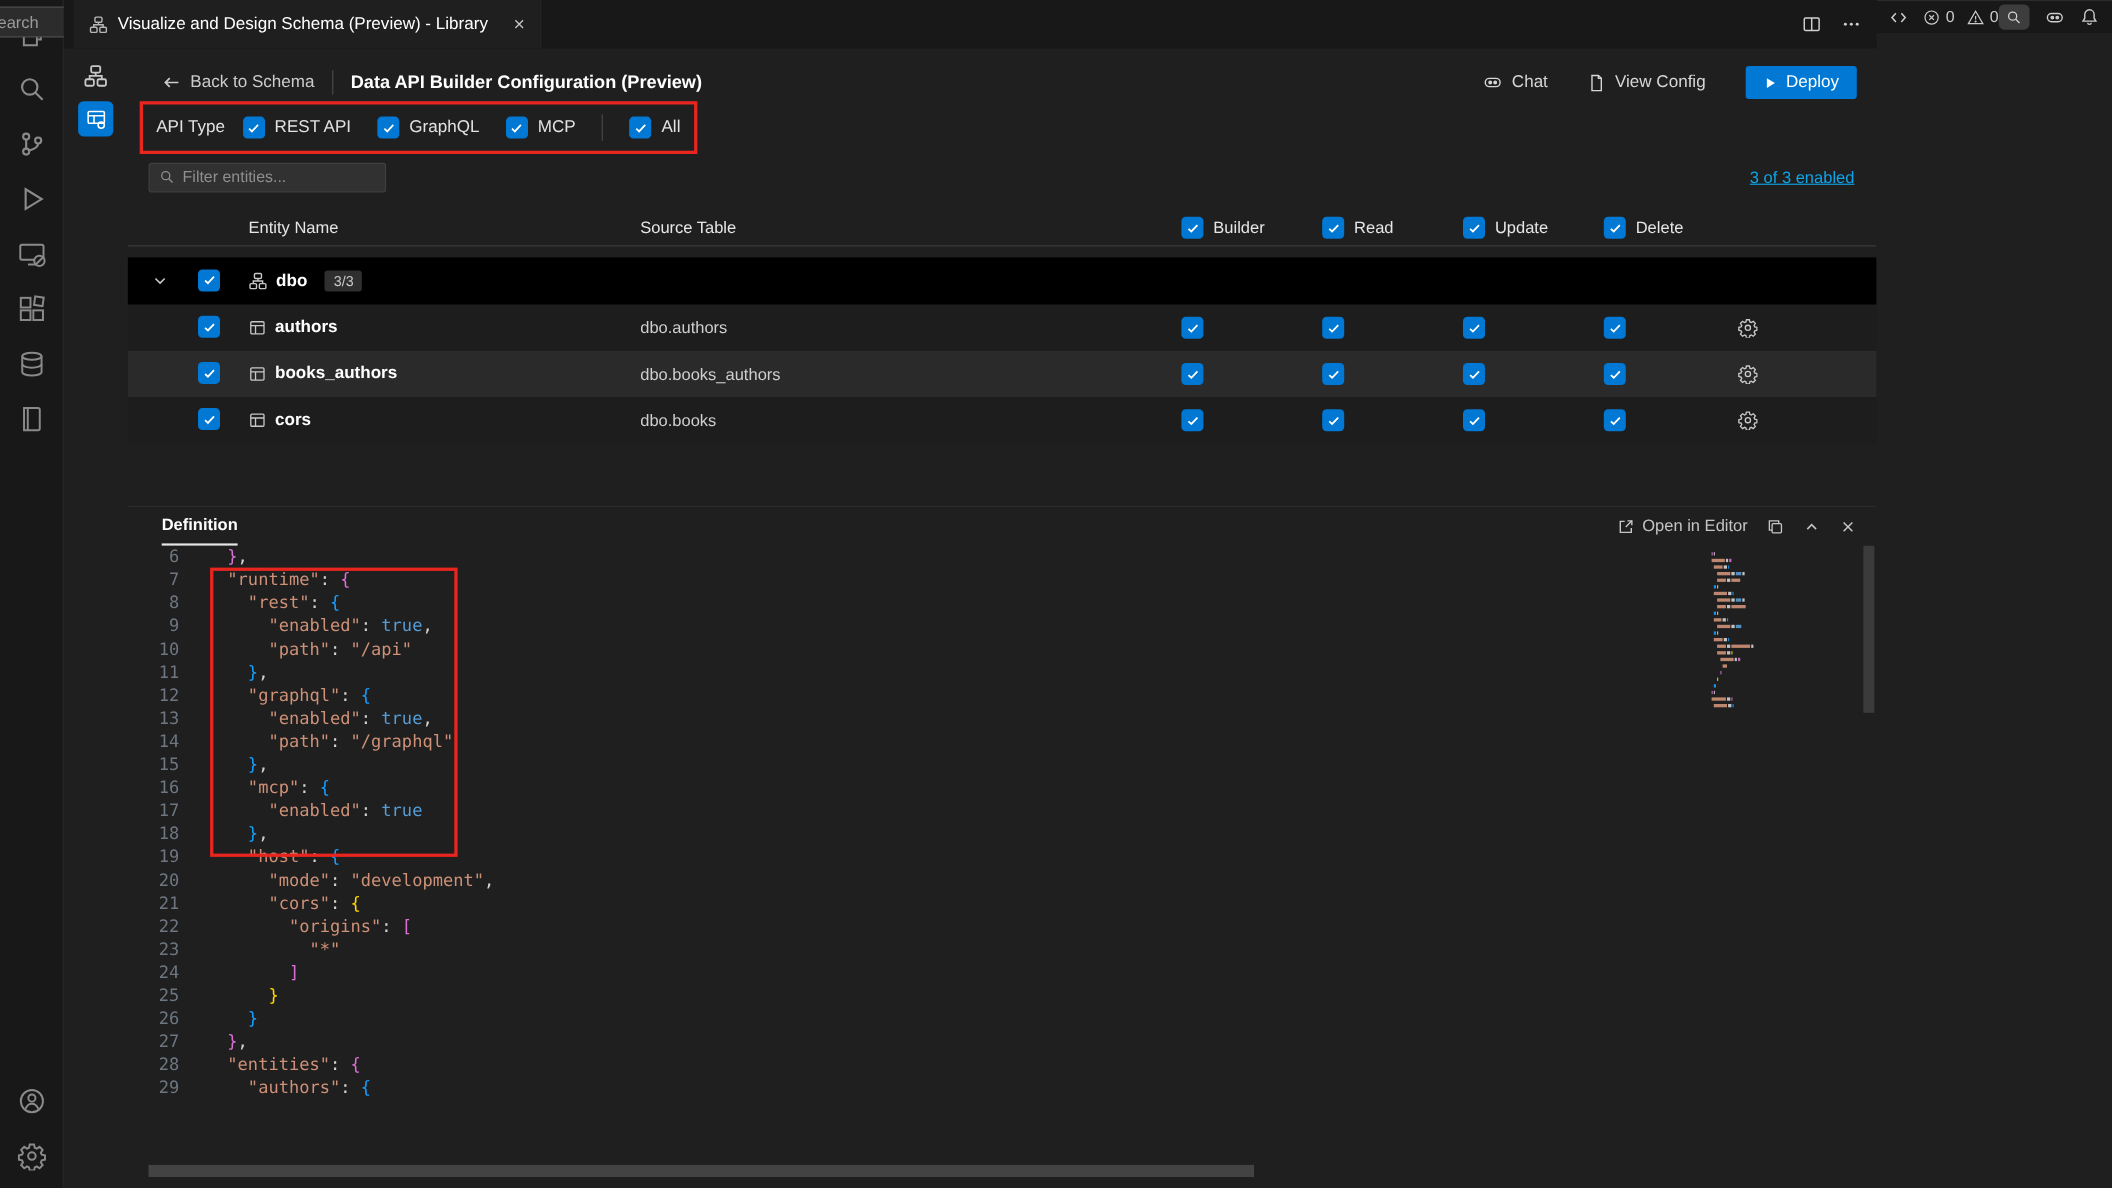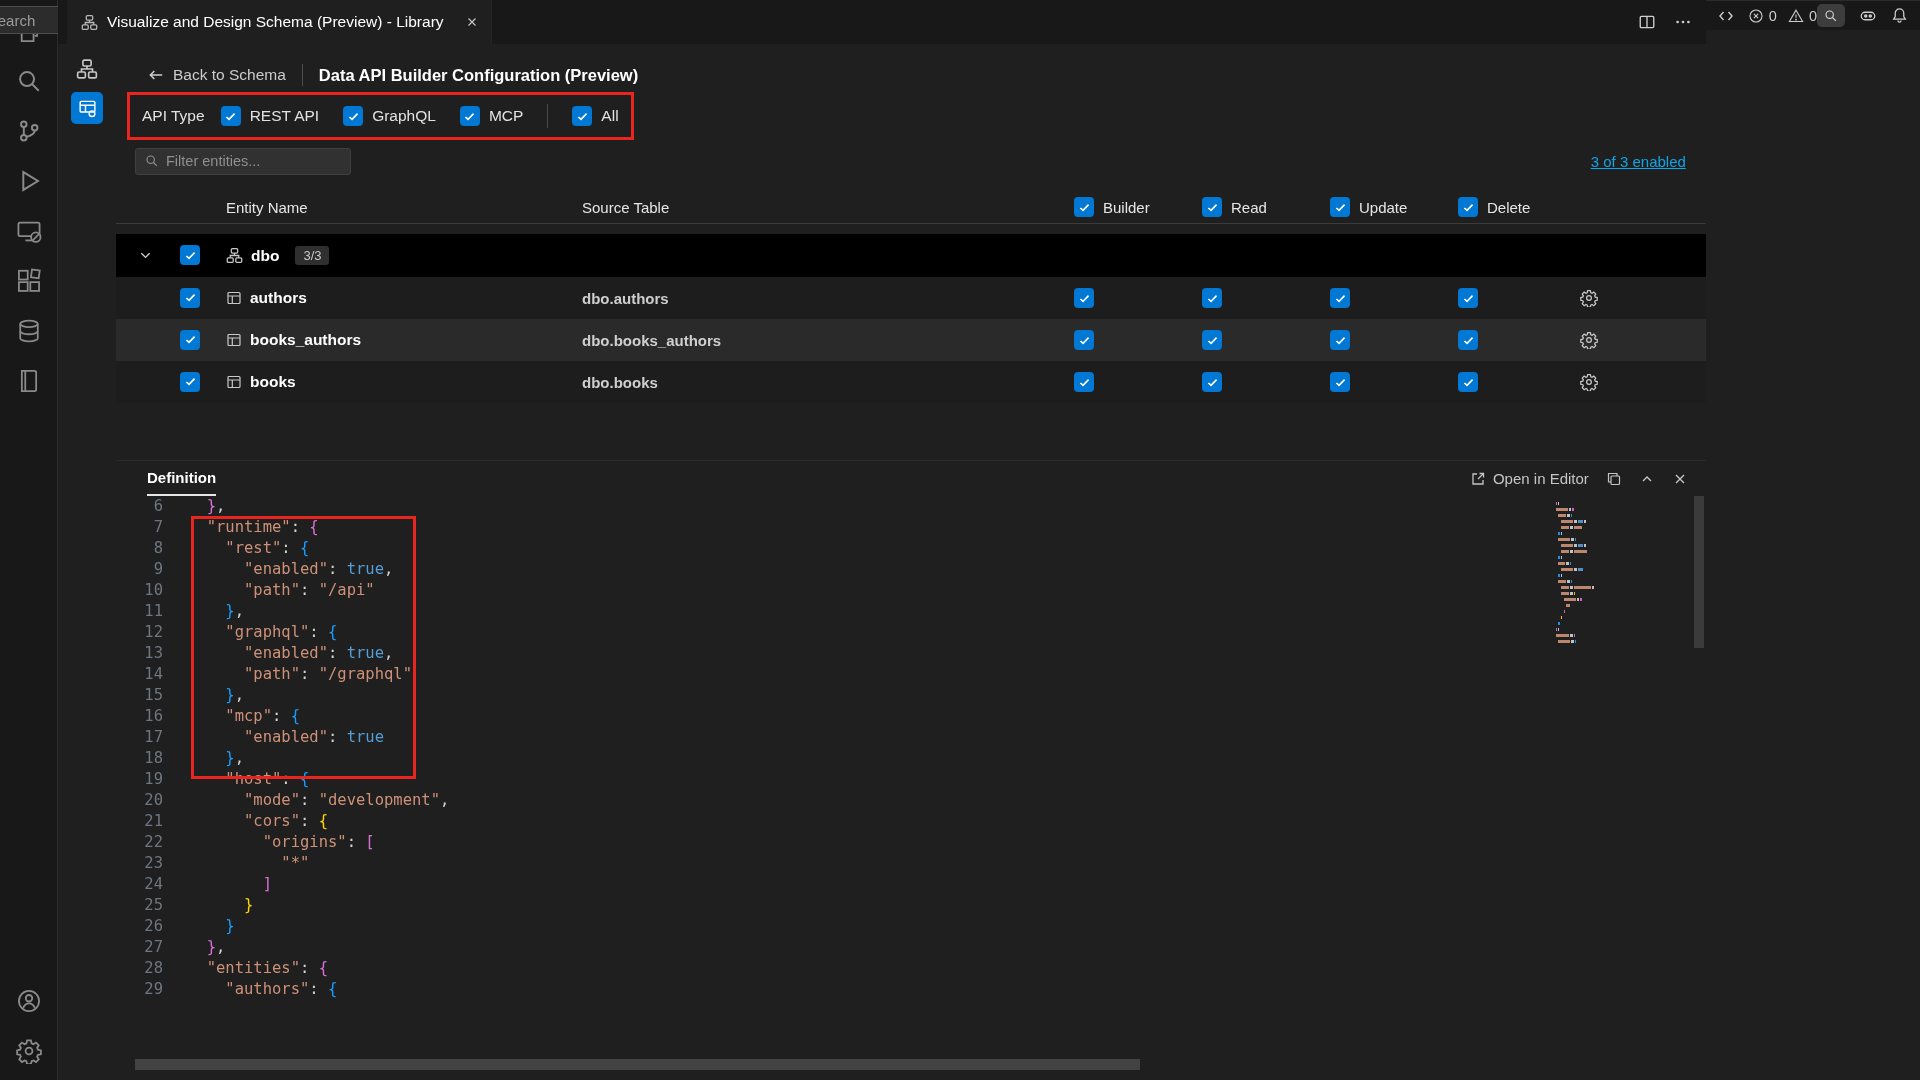--- a/index.html
+++ b/index.html
@@ -82,21 +82,21 @@
   .permcell { display:flex; align-items:center; gap:9px; padding-left:18px; }
   .cellname { display:flex; align-items:center; gap:8px; color:#ffffff; font-weight:700; font-size:15.5px; }
   .cellname .eicon { color:#c8c8c8; display:flex; }
   .grow { height:43px; margin-top:10px; background:#000000; }
   .grow .chev { padding-left:22px; color:#cccccc; display:flex; }
   .badge { background:#2f2f2f; border-radius:3px; padding:2px 8px; font-size:13px; color:#c8c8c8;
     font-weight:400; margin-left:8px; }
   .erow { height:42px; }
   .erow.alt0 { background:#1d1d1d; }
   .erow.alt1 { background:#2a2a2a; }
-  .erow .src { color:#cfcfcf; font-size:15px; font-weight:700; }
+  .erow .src { color:#cfcfcf; font-size:15px; font-weight:400; }
   .gearcell { padding-left:12px; color:#c8c8c8; display:flex; }
   .cb { width:20px; height:20px; border-radius:4px; background:var(--accent,#0078d4);
     display:inline-flex; align-items:center; justify-content:center; flex:none; }
 
   
   .defpanel { position:absolute; top:416px; left:0; right:0; bottom:0; border-top:1px solid #2b2b2b; }
   .def-head { height:35px; display:flex; align-items:center; padding:0 18px 0 31px; }
   .def-title { color:#ffffff; font-size:15px; font-weight:700; height:35px;
     display:flex; align-items:center; border-bottom:2px solid #e6e6e6; }
   .def-actions { margin-left:auto; display:flex; align-items:center; gap:17px; color:#c5c5c5; font-size:15px; }
@@ -339,20 +339,43 @@
           <div class="wv-header">
             <span class="back-btn">
               <svg width="18" height="18" viewBox="0 0 16 16" stroke="currentColor" fill="none" stroke-width="1.4">
                   <path d="M13.5 8H3M6.5 4.5 3 8l3.5 3.5"></path>
                 </svg>
               <span>Back to Schema</span>
             </span>
             <span class="hdr-div"></span>
             <span class="page-title">Data API Builder Configuration (Preview)</span>
 
+            <span class="hdr-right">
+              <span class="hdr-act">
+                <svg width="18" height="18" viewBox="0 0 24 24" stroke="currentColor" fill="none" stroke-width="1.7">
+                    <rect x="3" y="7" width="18" height="10" rx="5"></rect>
+                    <circle cx="9" cy="12" r="1.5" fill="currentColor"></circle>
+                    <circle cx="15" cy="12" r="1.5" fill="currentColor"></circle>
+                  </svg>
+                <span>Chat</span>
+              </span>
+              <span class="hdr-act">
+                <svg width="17" height="17" viewBox="0 0 16 16" stroke="currentColor" fill="none" stroke-width="1.2">
+                    <path d="M9.5 1.5H4v13h8V4z"></path>
+                    <path d="M9.5 1.5V4H12"></path>
+                  </svg>
+                <span>View Config</span>
+              </span>
+              <button class="deploy-btn">
+                <svg width="13" height="13" viewBox="0 0 16 16">
+                    <path d="M4 2.5v11l9-5.5z" fill="#ffffff"></path>
+                  </svg>
+                <span>Deploy</span>
+              </button>
+            </span>
           </div>
 
           <div class="api-box">
             <span>API Type</span>
             <div class="api-opts">
                 <label class="opt">
                   <span class="cb">
                     <svg viewBox="0 0 16 16" width="13" height="13">
                       <path d="M3 8.6l3.2 3L13 4.4" fill="none" stroke="#fff" stroke-width="2"></path>
                     </svg>
@@ -581,21 +604,21 @@
                       <path d="M3 8.6l3.2 3L13 4.4" fill="none" stroke="#fff" stroke-width="2"></path>
                     </svg>
                   </span></span>
                 <span class="cellname">
                   <span class="eicon">
                     <svg width="16" height="16" viewBox="0 0 16 16" stroke="currentColor" fill="none" stroke-width="1.2">
                       <rect x="2" y="2.5" width="12" height="11" rx="1"></rect>
                       <path d="M2 6h12M6.3 6v7.5"></path>
                     </svg>
                   </span>
-                  <span>books</span>
+                  <span>cors</span>
                 </span>
                 <span class="src">dbo.books</span>
                 <span class="permcell">
                   <span class="cb">
                     <svg viewBox="0 0 16 16" width="13" height="13">
                       <path d="M3 8.6l3.2 3L13 4.4" fill="none" stroke="#fff" stroke-width="2"></path>
                     </svg>
                   </span>
                 </span>
                 <span class="permcell">

